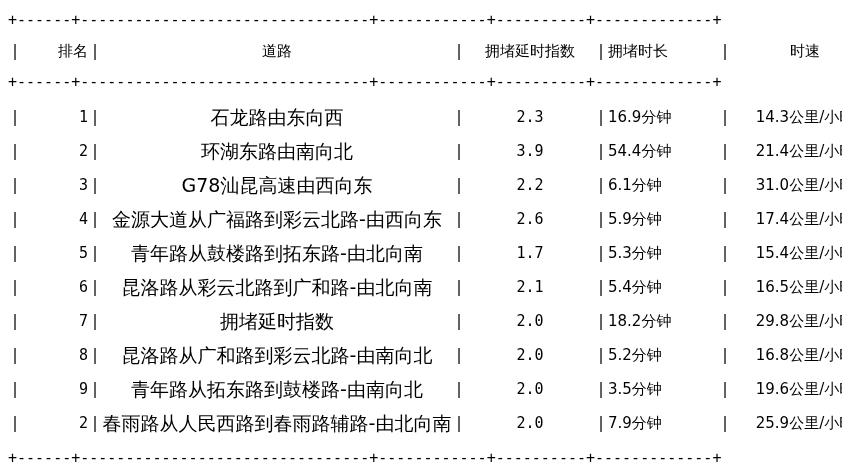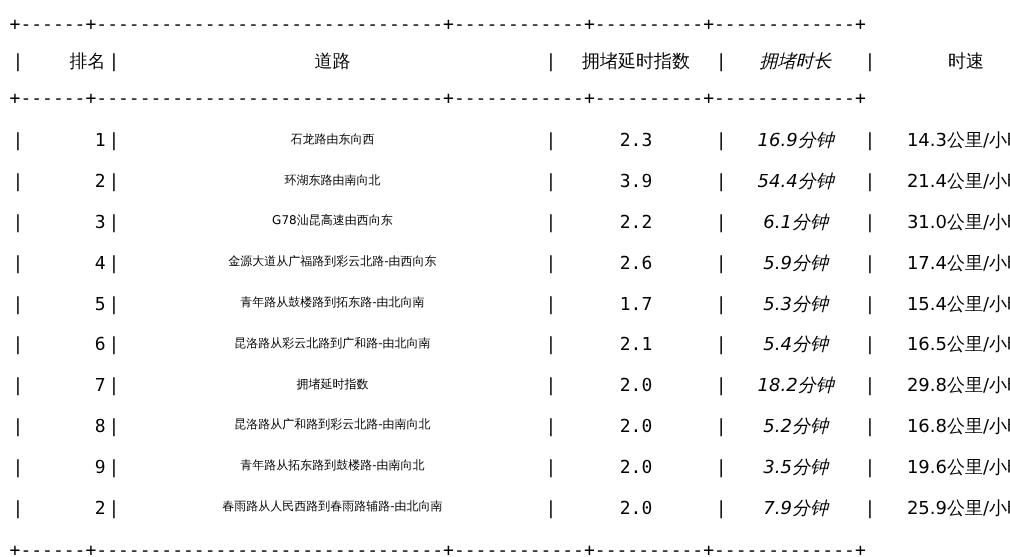--- a/index.html
+++ b/index.html
@@ -61,34 +61,33 @@
   .cell-rank {
     width: 66px;
     text-align: right;
     font-family: "DejaVu Sans Mono", "Liberation Mono", monospace;
     font-size: 15px;
   }
   .cell-road {
     width: 350px;
     text-align: center;
     font-family: "DejaVu Sans", "Liberation Sans", sans-serif;
-    font-size: 10px;
+    font-size: 19px;
   }
   .cell-index {
     width: 128px;
     text-align: center;
     font-family: "DejaVu Sans Mono", "Liberation Mono", monospace;
     font-size: 15px;
   }
   .cell-duration {
     width: 110px;
-    text-align: center;
-    font-family: "DejaVu Sans", "Liberation Sans", sans-serif;
-    font-size: 15px;
-    font-style: italic;
+    text-align: left;
+    font-family: "DejaVu Sans", "Liberation Sans", sans-serif;
+    font-size: 15px;
   }
   .cell-speed {
     width: 146px;
     text-align: center;
     font-family: "DejaVu Sans", "Liberation Sans", sans-serif;
     font-size: 15px;
   }
   .header-text {
     font-family: "DejaVu Sans", "Liberation Sans", sans-serif;
     font-size: 15px;

